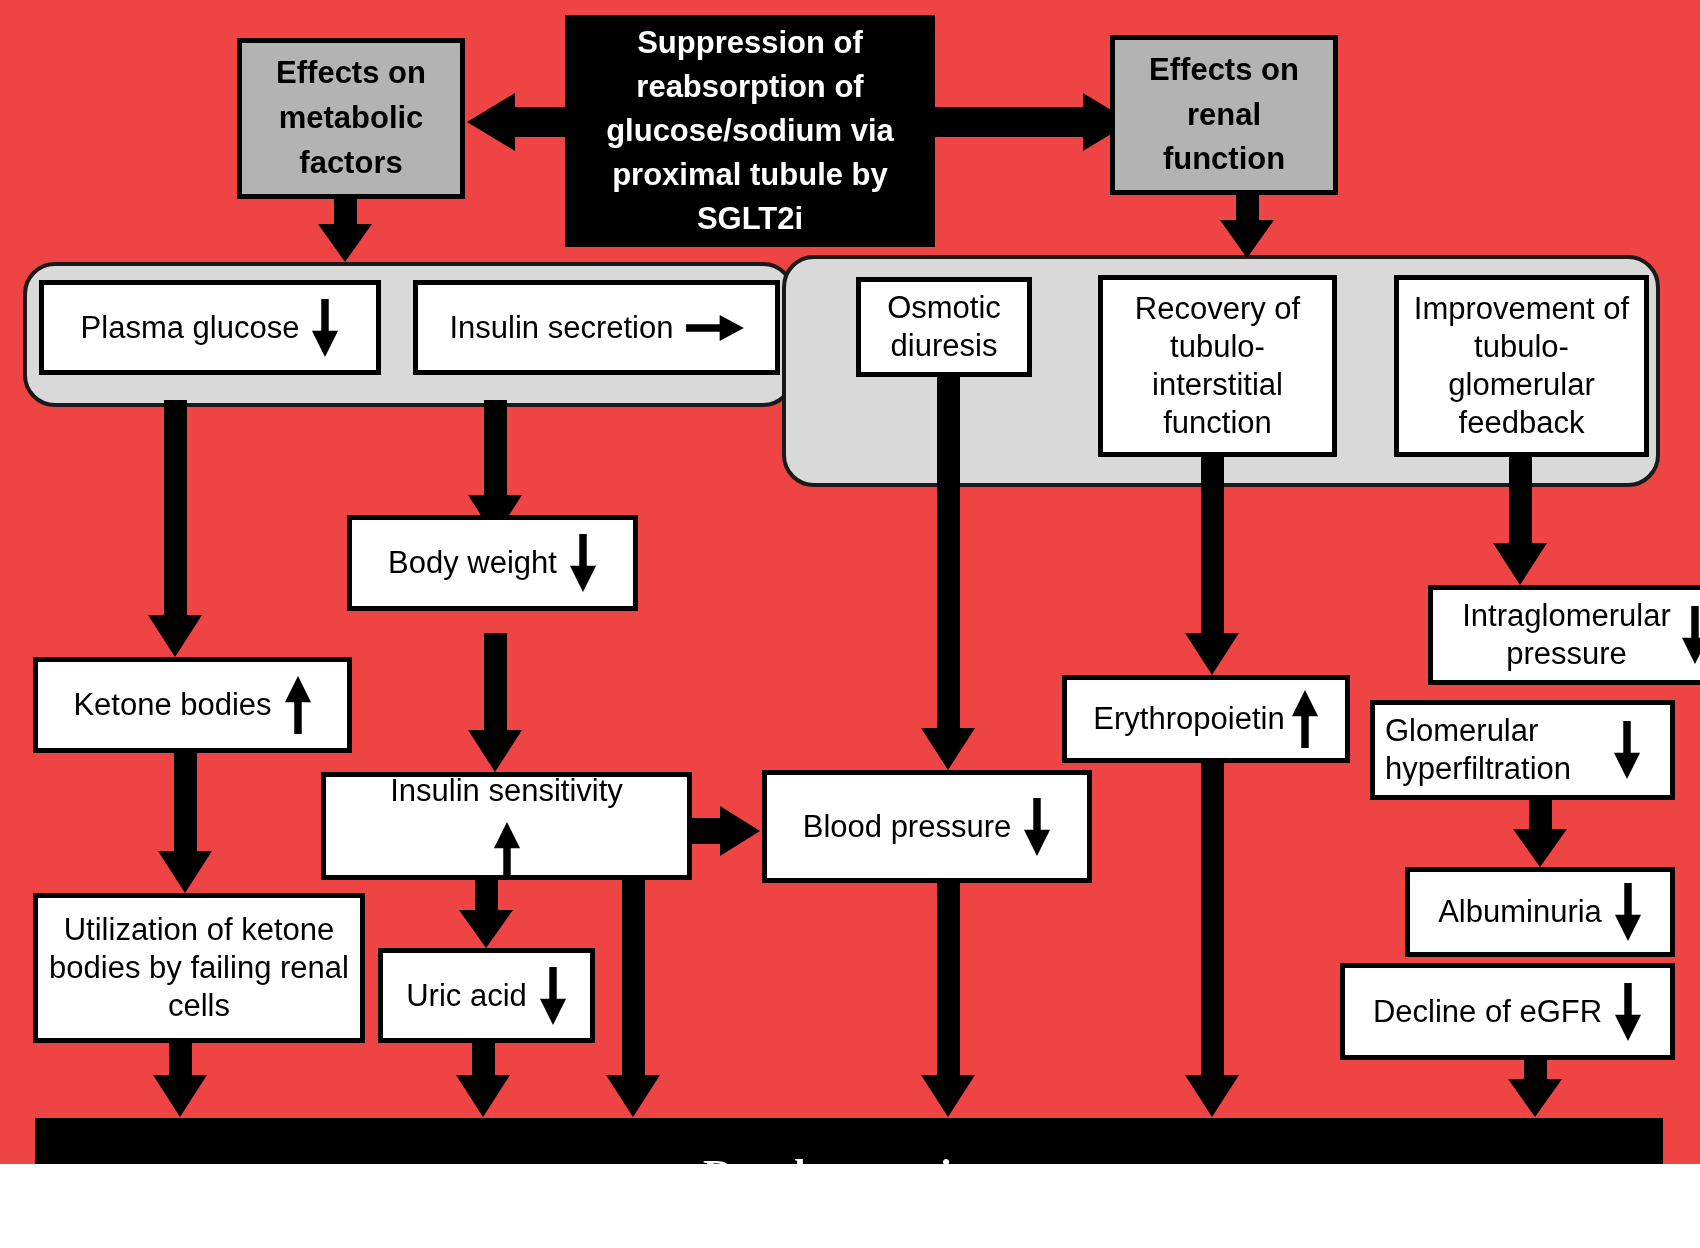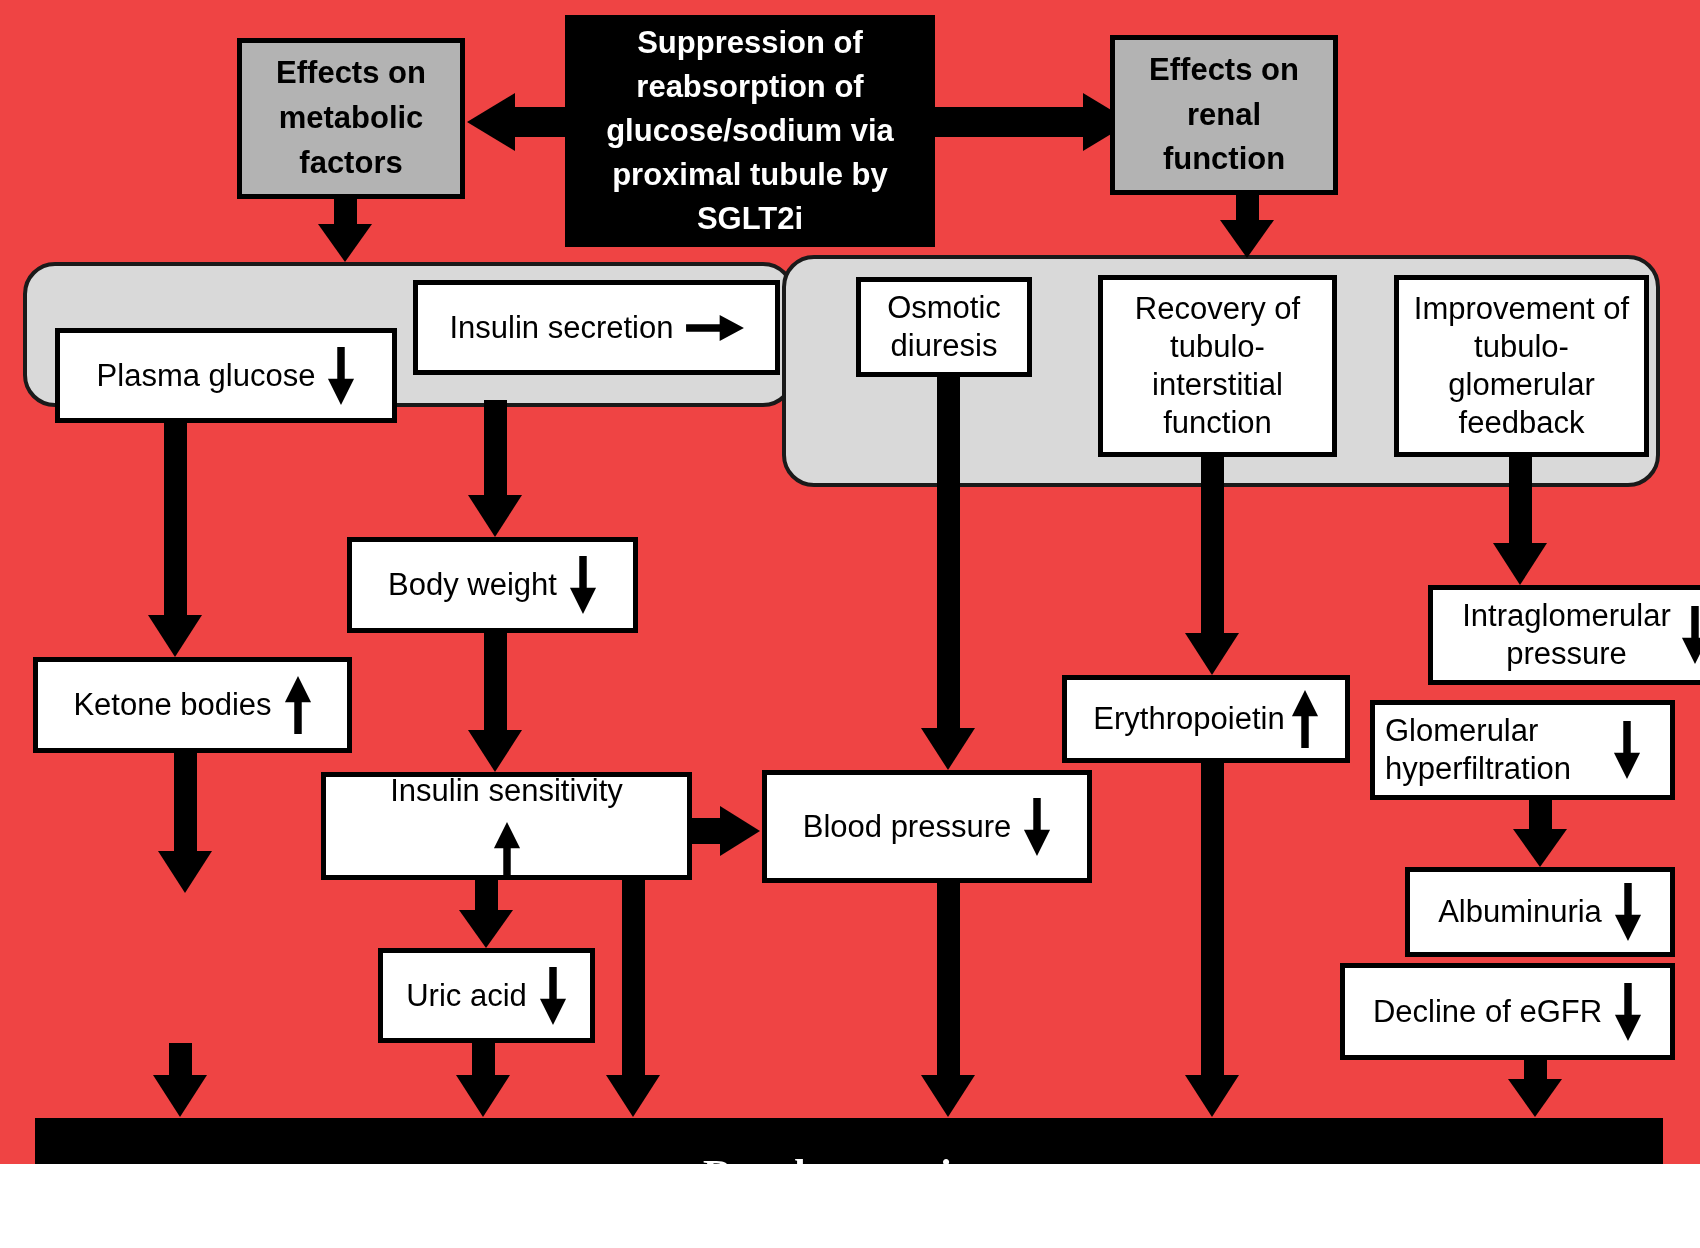--- a/index.html
+++ b/index.html
@@ -93,21 +93,21 @@
   <div class="abs root-box" style="left:565px;top:15px;width:370px;height:232px;">
     <span class="lbl">Suppression of reabsorption of glucose/sodium via proximal tubule by SGLT2i</span>
   </div>
   <div class="abs branch-box" style="left:237px;top:38px;width:228px;height:161px;">
     <span class="lbl">Effects on metabolic factors</span>
   </div>
   <div class="abs branch-box" style="left:1110px;top:35px;width:228px;height:160px;">
     <span class="lbl">Effects on renal function</span>
   </div>
 
-  <div class="abs node" style="left:55px;top:280px;width:342px;height:95px;margin-top:48px;">
+  <div class="abs node" style="left:39px;top:280px;width:342px;height:95px;">
     <span class="lbl">Plasma glucose</span>
     <span class="trend">
         <svg width="28" height="58" viewBox="0 0 30 62">
           <polygon points="11,0 19,0 19,34 29,34 15,62 1,34 11,34" fill="#000"></polygon>
         </svg>
       </span>
   </div>
   <div class="abs node" style="left:413px;top:280px;width:367px;height:95px;">
     <span class="lbl">Insulin secretion</span>
     <span class="trend">
@@ -128,22 +128,25 @@
   </div>
 
   <div class="abs node" style="left:33px;top:657px;width:319px;height:96px;">
     <span class="lbl">Ketone bodies</span>
     <span class="trend">
         <svg width="28" height="58" viewBox="0 0 30 62">
           <polygon points="15,0 29,28 19,28 19,62 11,62 11,28 1,28" fill="#000"></polygon>
         </svg>
       </span>
   </div>
-
-  <div class="abs node" style="left:347px;top:537px;width:291px;height:96px;text-align:right;">
+  <div class="abs node" style="left:33px;top:893px;width:332px;height:150px;">
+    <span class="lbl">Utilization of ketone bodies by failing renal cells</span>
+  </div>
+
+  <div class="abs node" style="left:347px;top:515px;width:291px;height:96px;text-align:right;">
     <span class="lbl">Body weight</span>
     <span class="trend">
         <svg width="28" height="58" viewBox="0 0 30 62">
           <polygon points="11,0 19,0 19,34 29,34 15,62 1,34 11,34" fill="#000"></polygon>
         </svg>
       </span>
   </div>
   <div class="abs node" style="left:321px;top:772px;width:371px;height:108px;flex-direction:column;">
     <span class="lbl">Insulin sensitivity</span>
     <span class="trend">

